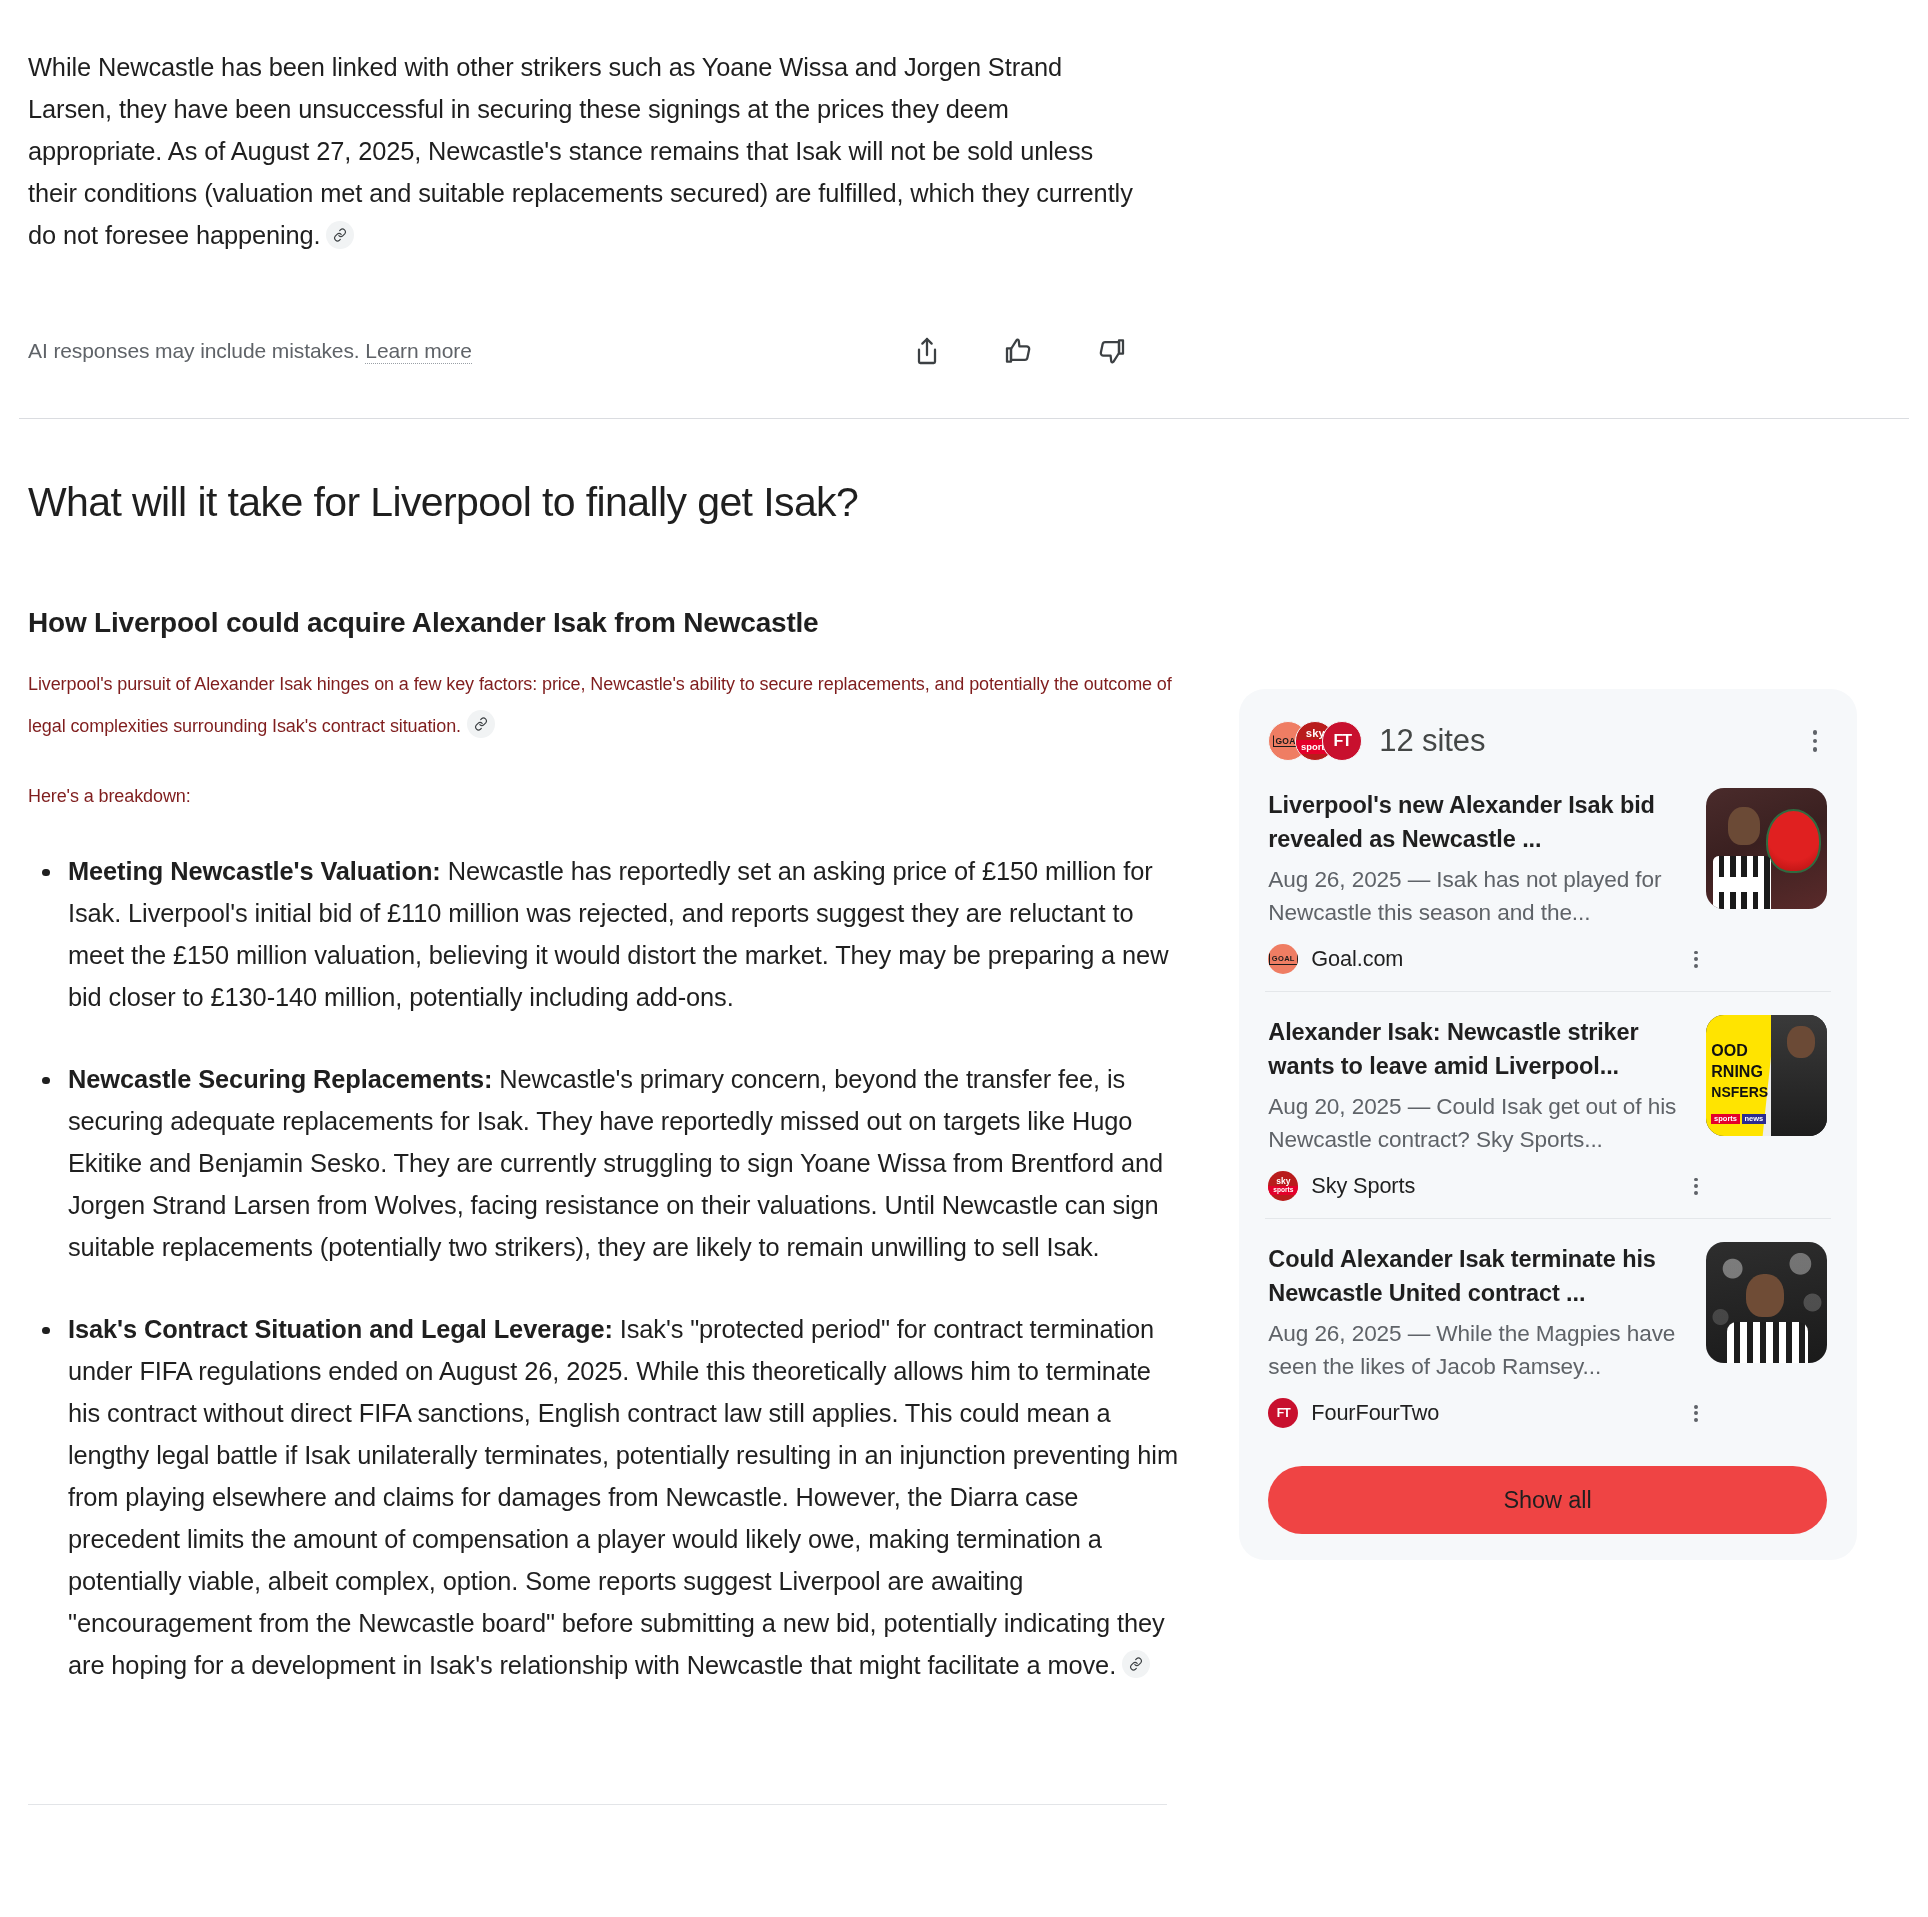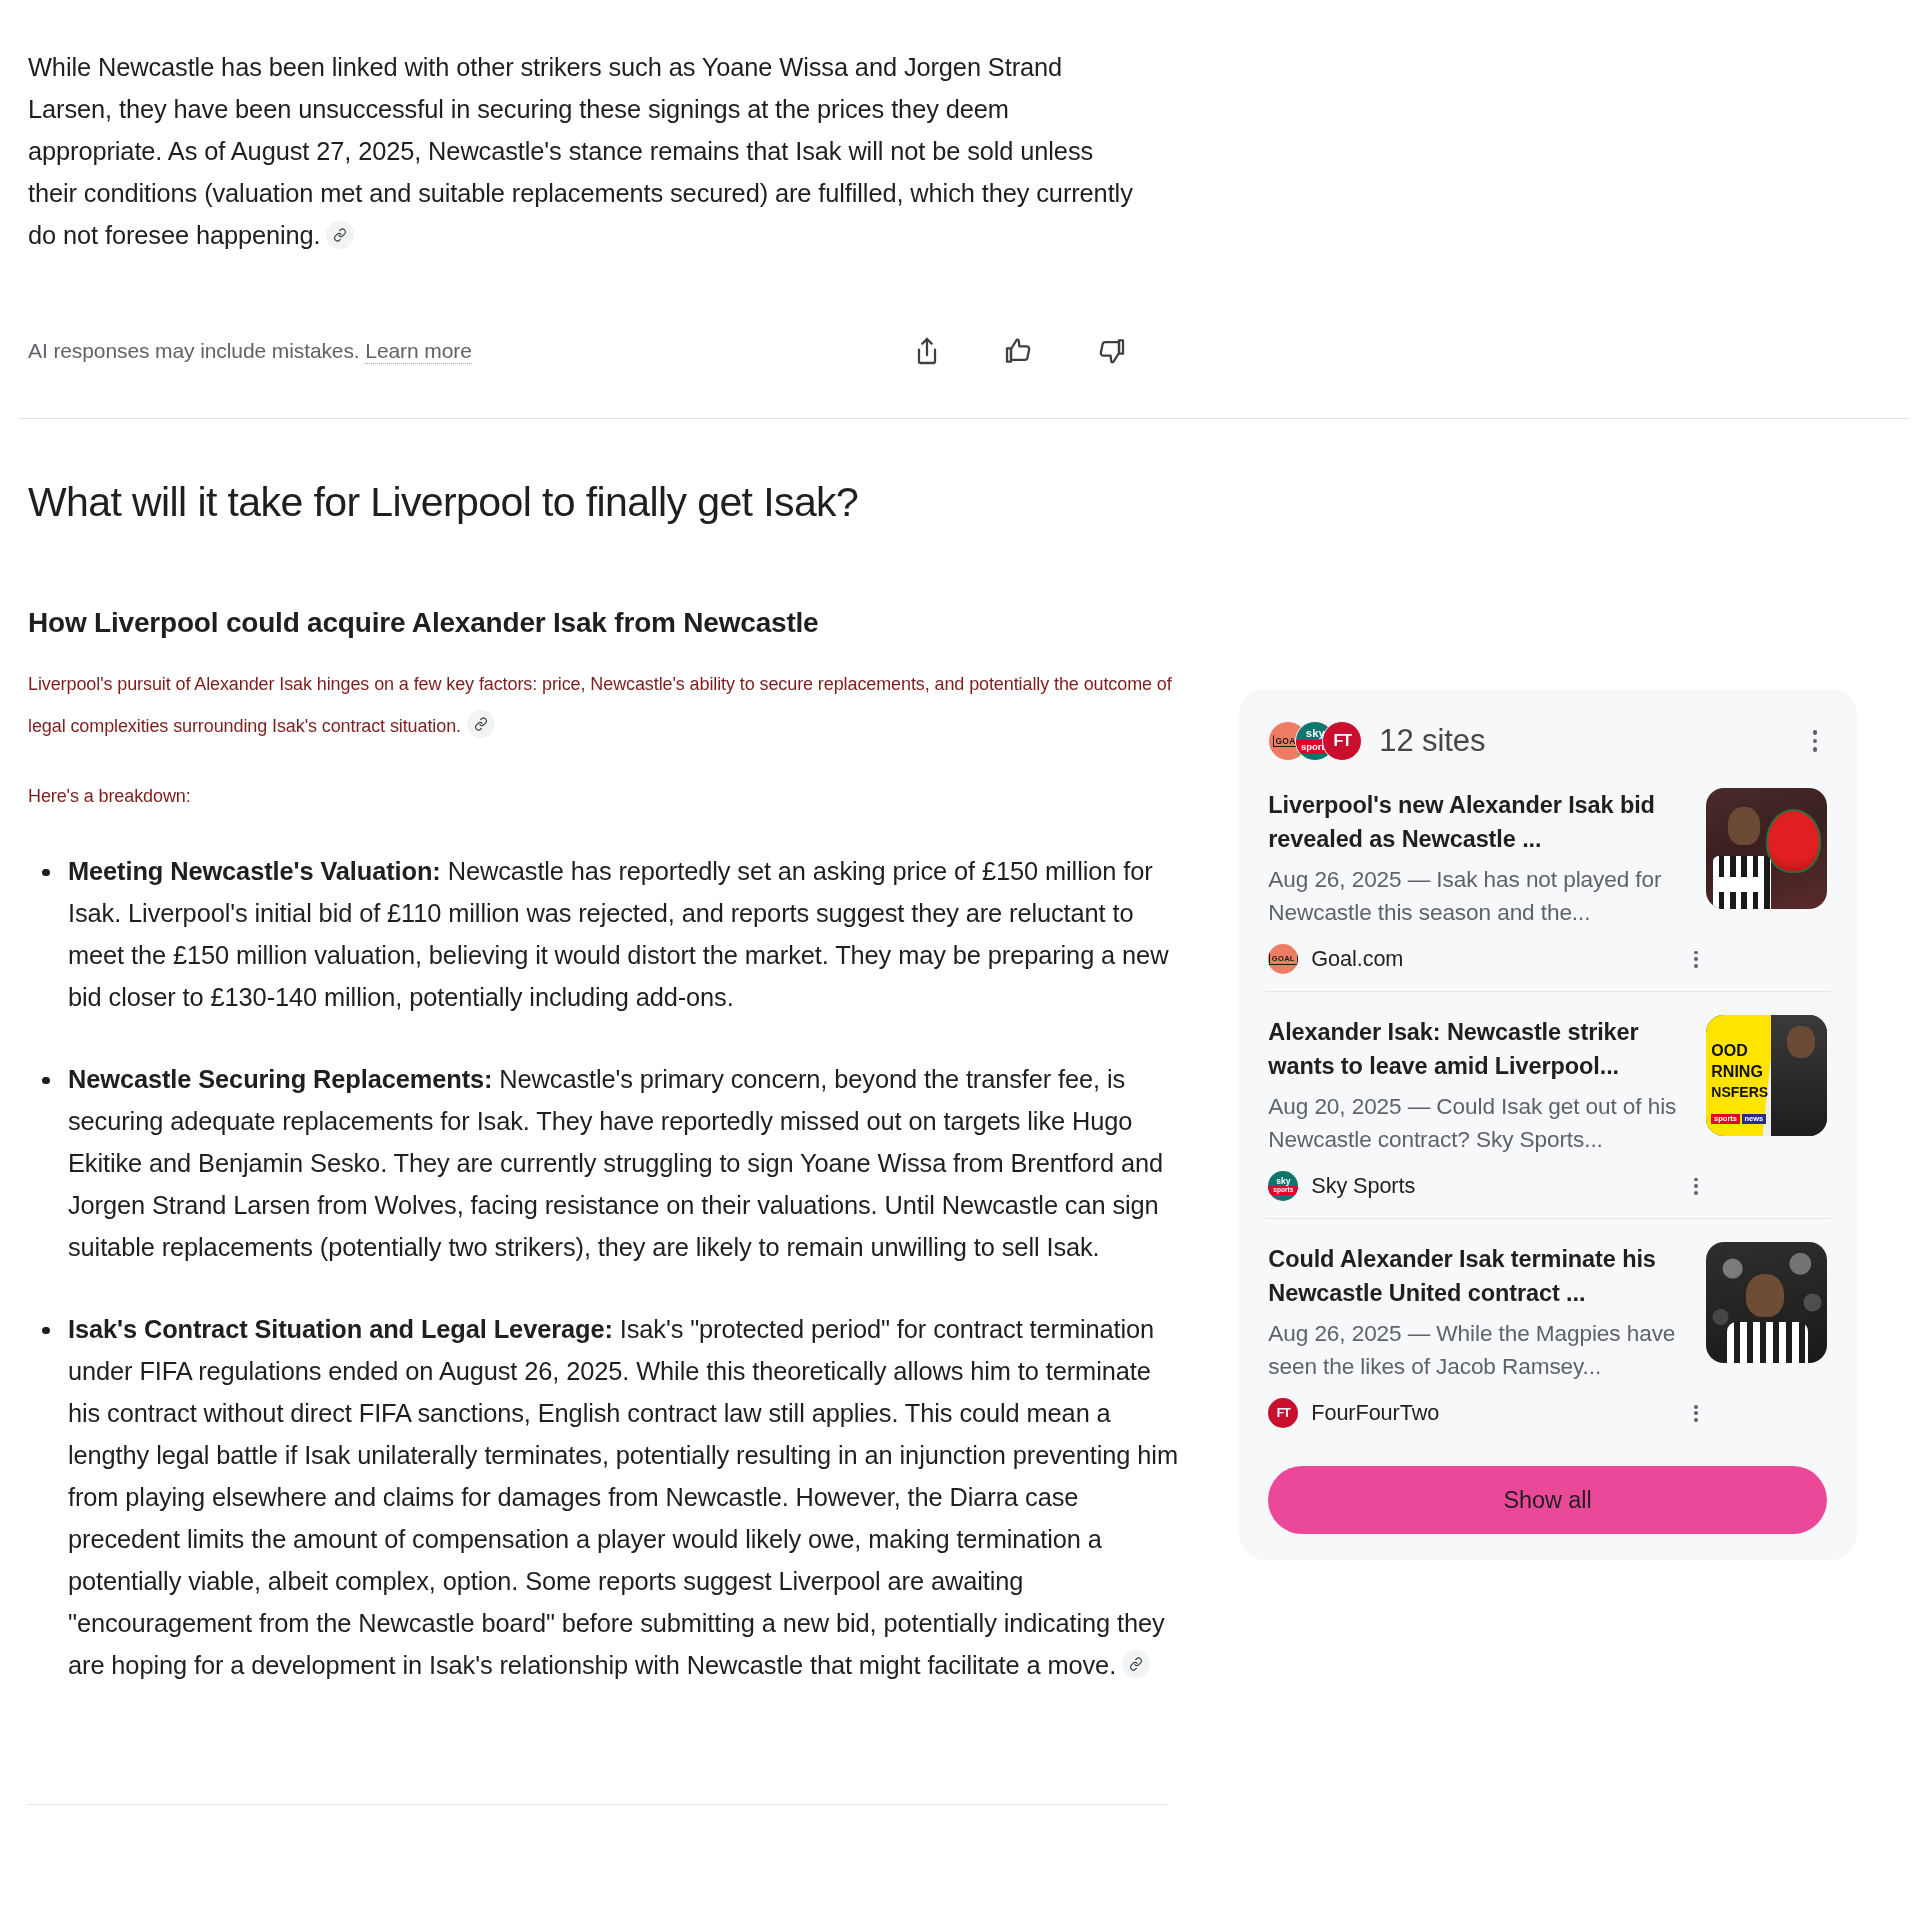--- a/index.html
+++ b/index.html
@@ -195,21 +195,21 @@
     border: 1.9px solid #1a1a1a;
     border-top-color: transparent;
     font-size: 8.5px;
     letter-spacing: 0.3px;
     padding: 0.9px 1.9px;
     color: #1a1a1a;
     font-weight: 800;
     line-height: 1;
   }
   .lb-sky {
-    background: #0f766e;
+    background: #b91c1c;
     flex-direction: column;
     line-height: 1;
   }
   .lb-sky .sky-top {
     font-size: 11.3px; font-weight: 800; padding-bottom: 0.9px;
   }
   .lb-sky .sky-bot {
     background: #e4002b;
     color:#fff; font-size: 9.4px; font-weight: 700;
     width: 100%; text-align:center; padding: 1.9px 0 2.8px 0;
@@ -367,21 +367,21 @@
   .thumb3 .t-shirt {
     position:absolute; left: 21px; bottom: 0; width: 81px; height: 41px;
     background: repeating-linear-gradient(90deg,#ffffff 0 6.6px,#1d1d1d 6.6px 13px);
     border-radius: 9.4px 9.4px 0 0;
   }
 
   .show-all {
     margin: 21px 3.8px 0 3.8px;
     height: 68px;
     border-radius: 34px;
-    background: #ec4899;
+    background: #ef4444;
     display: flex;
     align-items: center;
     justify-content: center;
     font-size: 23.5px;
     color: #1f1f1f;
     cursor: pointer;
     letter-spacing: -0.1px;
     border: none;
     width: calc(100% - 7.5px);
     font-family: "Liberation Sans", sans-serif;

